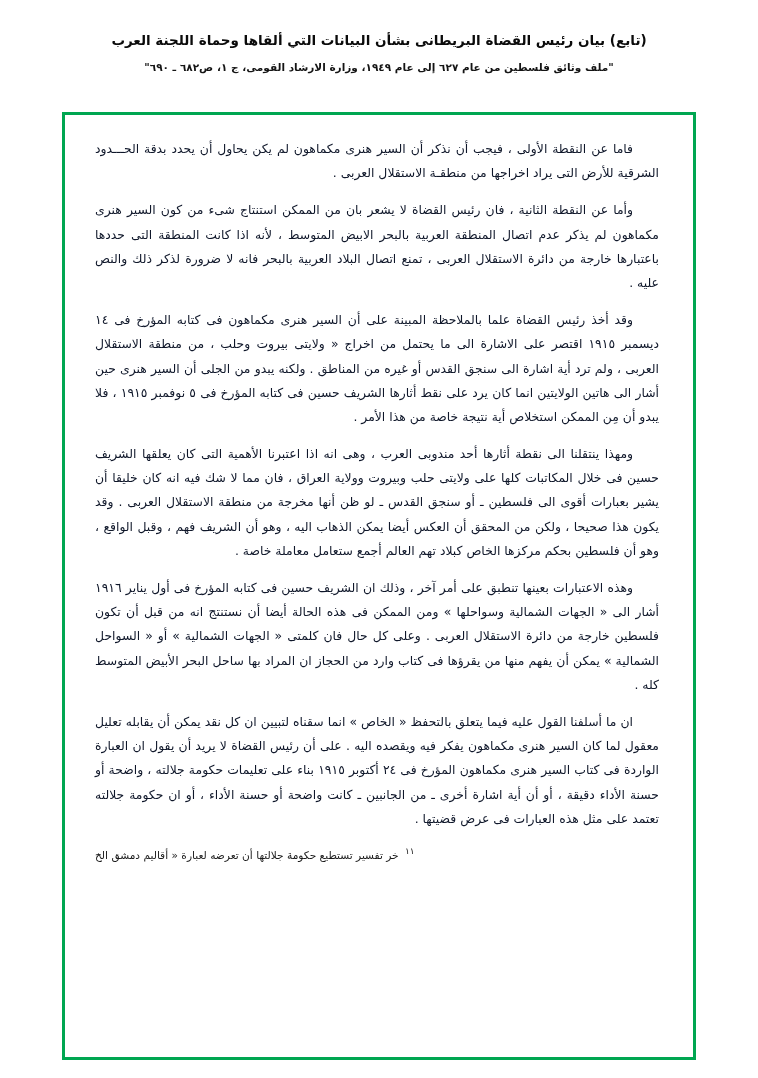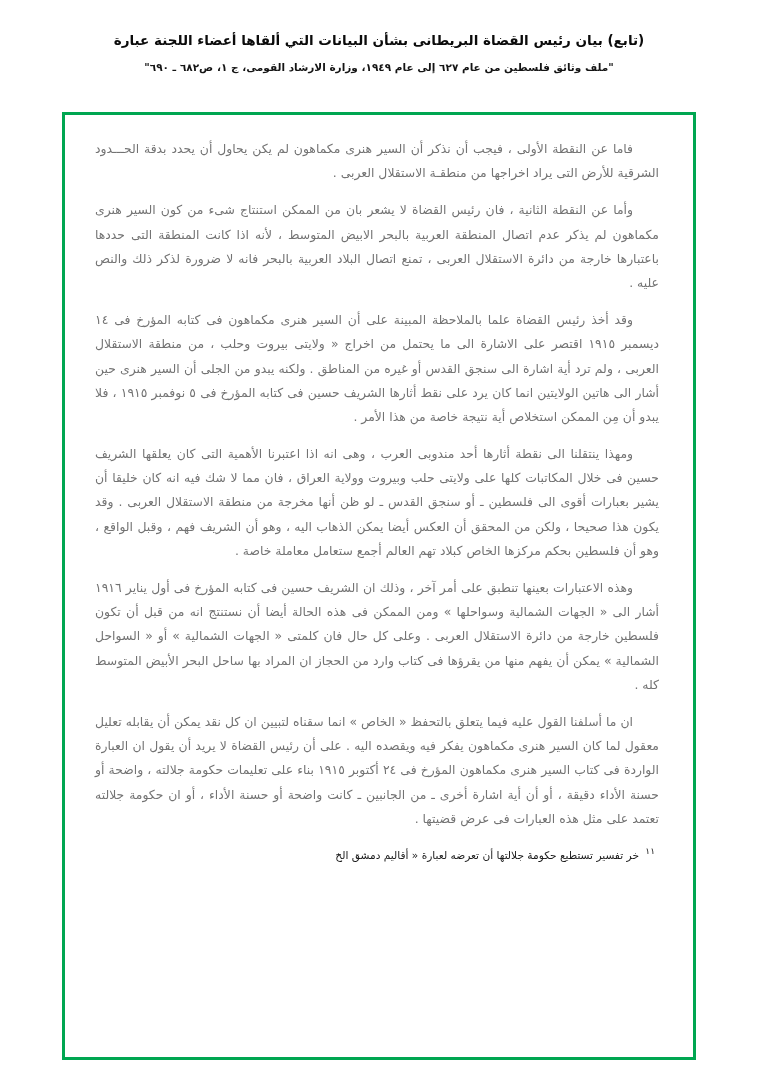--- a/index.html
+++ b/index.html
@@ -55,50 +55,50 @@
   .body-text {
     padding: 22px 34px 10px 30px;
     box-sizing: border-box;
   }
   .para {
     font-size: 12.4px;
     line-height: 1.95;
     text-align: justify;
     text-justify: inter-word;
     margin: 0 0 13px 0;
-    color: #737373;
+    color: #0f172a;
     text-indent: 26px;
   }
   .footnote-sep {
     margin-top: 8px;
     margin-bottom: 3px;
     width: 100%;
     height: 0;
   }
   .footnote {
     font-size: 10.6px;
     line-height: 1.7;
-    text-align: right;
+    text-align: left;
     color: #1a1a1a;
     margin: 4px 0 0 0;
     padding-right: 4px;
   }
   .footnote .fn-mark {
     font-size: 9px;
     vertical-align: super;
     padding-left: 3px;
   }
 </style>
 </head>
 <body>
 
 <div class="page">
 
   <div class="header">
-    <h1 class="doc-title">(تابع) بيان رئيس القضاة البريطانى بشأن البيانات التي ألقاها أعضاء اللجنة عبارة</h1>
+    <h1 class="doc-title">(تابع) بيان رئيس القضاة البريطانى بشأن البيانات التي ألقاها وحماة اللجنة العرب</h1>
     <p class="doc-source">"ملف وثائق فلسطين من عام ٦٢٧ إلى عام ١٩٤٩، وزارة الارشاد القومى، ج ١، ص٦٨٢ ـ ٦٩٠"</p>
   </div>
 
   <div class="frame">
     <div class="body-text">
 
       <p class="para">فاما عن النقطة الأولى ، فيجب أن نذكر أن السير هنرى مكماهون لم يكن يحاول أن يحدد بدقة الحـــدود الشرقية للأرض التى يراد اخراجها من منطقـة الاستقلال العربى .</p>
       <p class="para">وأما عن النقطة الثانية ، فان رئيس القضاة لا يشعر بان من الممكن استنتاج شىء من كون السير هنرى مكماهون لم يذكر عدم اتصال المنطقة العربية بالبحر الابيض المتوسط ، لأنه اذا كانت المنطقة التى حددها باعتبارها خارجة من دائرة الاستقلال العربى ، تمنع اتصال البلاد العربية بالبحر فانه لا ضرورة لذكر ذلك والنص عليه .</p>
       <p class="para">وقد أخذ رئيس القضاة علما بالملاحظة المبينة على أن السير هنرى مكماهون فى كتابه المؤرخ فى ١٤ ديسمبر ١٩١٥ اقتصر على الاشارة الى ما يحتمل من اخراج « ولايتى بيروت وحلب ، من منطقة الاستقلال العربى ، ولم ترد أية اشارة الى سنجق القدس أو غيره من المناطق . ولكنه يبدو من الجلى أن السير هنرى حين أشار الى هاتين الولايتين انما كان يرد على نقط أثارها الشريف حسين فى كتابه المؤرخ فى ٥ نوفمبر ١٩١٥ ، فلا يبدو أن مِن الممكن استخلاص أية نتيجة خاصة من هذا الأمر .</p>
       <p class="para">ومهذا ينتقلنا الى نقطة أثارها أحد مندوبى العرب ، وهى انه اذا اعتبرنا الأهمية التى كان يعلقها الشريف حسين فى خلال المكاتبات كلها على ولايتى حلب وبيروت وولاية العراق ، فان مما لا شك فيه انه كان خليقا أن يشير بعبارات أقوى الى فلسطين ـ أو سنجق القدس ـ لو ظن أنها مخرجة من منطقة الاستقلال العربى . وقد يكون هذا صحيحا ، ولكن من المحقق أن العكس أيضا يمكن الذهاب اليه ، وهو أن الشريف فهم ، وقبل الواقع ، وهو أن فلسطين بحكم مركزها الخاص كبلاد تهم العالم أجمع ستعامل معاملة خاصة .</p>

